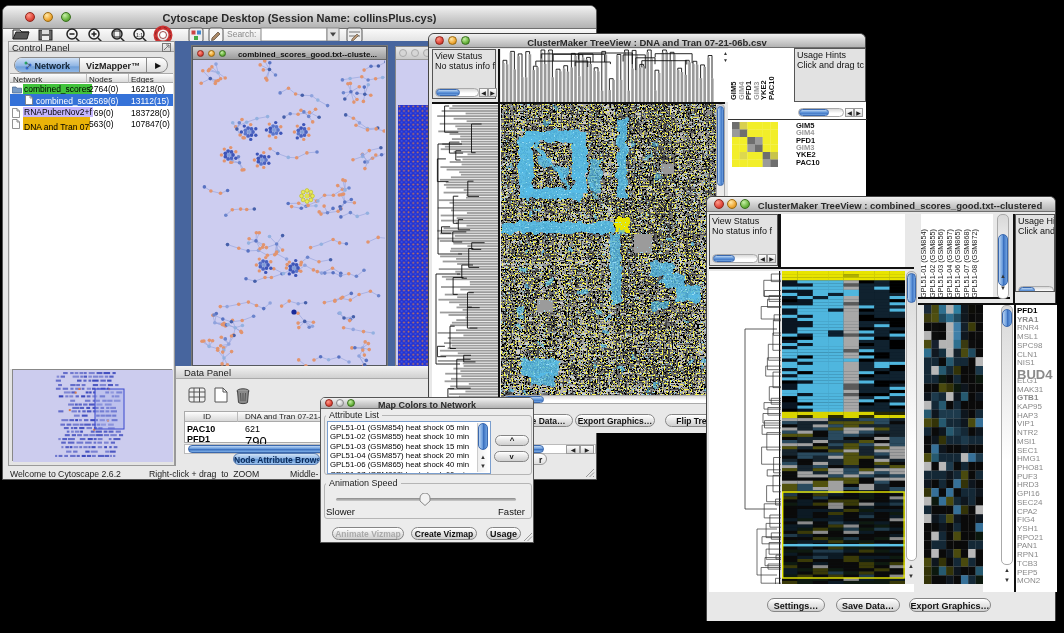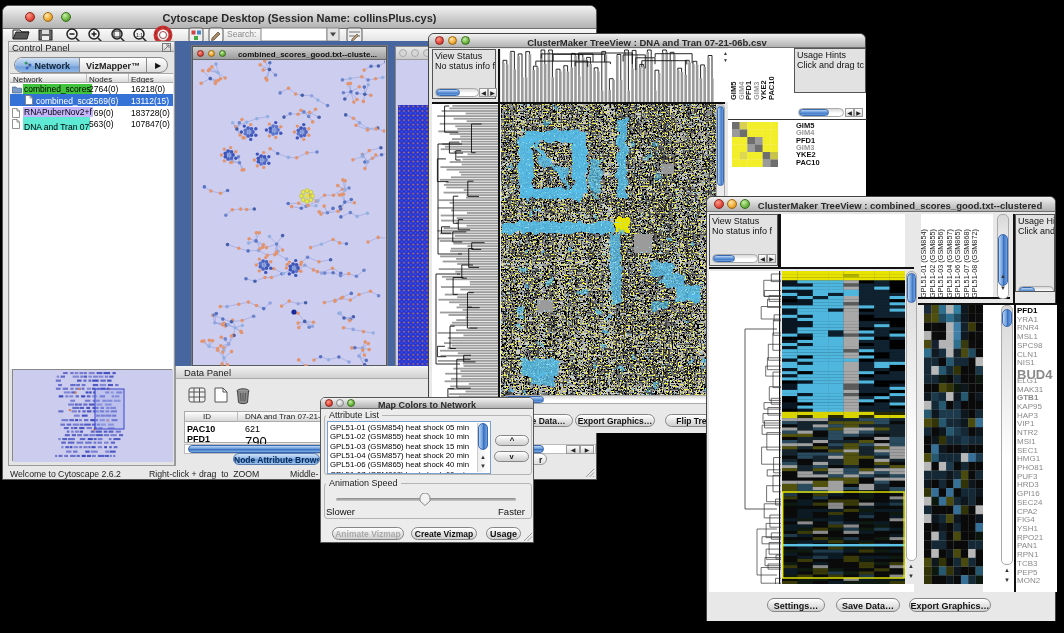--- a/index.html
+++ b/index.html
@@ -103,21 +103,21 @@
             <path d="M5 0.5 V3 h2.5" fill="none" stroke="#777" stroke-width="0.8"></path>
           </svg>
           <span class="abs" style="left:26px;top:1.5px">combined_sco</span>
           <span class="abs" style="left:79px;top:1.5px">2569(6)</span>
           <span class="abs" style="left:121px;top:1.5px">13112(15)</span>
         </div>
         <svg class="abs" width="8" height="10" style="left:2px;top:24.5px" xmlns="http://www.w3.org/2000/svg">
           <path d="M0.5 9.5 V0.5 h4.5 l2.5 2.5 V9.5 Z" fill="#fff" stroke="#777" stroke-width="0.8"></path>
           <path d="M5 0.5 V3 h2.5" fill="none" stroke="#777" stroke-width="0.8"></path>
         </svg>
-        <span class="abs" style="left:13px;top:24.5px;background:#5eead4;padding:14px 1px">DNA and Tran 07</span>
+        <span class="abs" style="left:13px;top:24.5px;background:#eab308;padding:14px 1px">DNA and Tran 07</span>
         <span class="abs" style="left:79px;top:24.5px">769(0)</span>
         <span class="abs" style="left:121px;top:24.5px">183728(0)</span>
         <svg class="abs" width="8" height="10" style="left:2px;top:36px" xmlns="http://www.w3.org/2000/svg">
           <path d="M0.5 9.5 V0.5 h4.5 l2.5 2.5 V9.5 Z" fill="#fff" stroke="#777" stroke-width="0.8"></path>
           <path d="M5 0.5 V3 h2.5" fill="none" stroke="#777" stroke-width="0.8"></path>
         </svg>
         <span class="abs" style="left:13px;top:24px;background:#c4b5fd;padding:0 1px">RNAPuberNov2+f</span>
         <span class="abs" style="left:79px;top:36px">563(0)</span>
         <span class="abs" style="left:121px;top:36px">107847(0)</span>
       </div>
@@ -1277,21 +1277,21 @@
     <div class="abs" style="left:294px;top:23px;width:5px;height:5px;font-size:5px;color:#333">▼</div>
     <div class="abs" style="left:299px;top:14px;width:138px;height:155px;background:#fff"></div>
     <svg class="abs" width="50" height="54" style="left:300px;top:14px" xmlns="http://www.w3.org/2000/svg">
       <text transform="translate(7.0,52) rotate(-90)" font-size="7.5" font-weight="bold" fill="#111" font-family="Liberation Sans">GIM5</text>
       <text transform="translate(14.5,52) rotate(-90)" font-size="7.5" font-weight="bold" fill="#999" font-family="Liberation Sans">GIM4</text>
       <text transform="translate(22.0,52) rotate(-90)" font-size="7.5" font-weight="bold" fill="#111" font-family="Liberation Sans">PFD1</text>
       <text transform="translate(29.5,52) rotate(-90)" font-size="7.5" font-weight="bold" fill="#999" font-family="Liberation Sans">GIM3</text>
       <text transform="translate(37.0,52) rotate(-90)" font-size="7.5" font-weight="bold" fill="#111" font-family="Liberation Sans">YKE2</text>
       <text transform="translate(44.5,52) rotate(-90)" font-size="7.5" font-weight="bold" fill="#111" font-family="Liberation Sans">PAC10</text>
     </svg>
-    <div class="abs" style="left:365px;top:14px;width:72px;height:45px;background:#e2e2e2;border:1px solid #555">
+    <div class="abs" style="left:365px;top:14px;width:72px;height:54px;background:#e2e2e2;border:1px solid #555">
       <div class="abs" style="left:2px;top:1px;font-size:9px;color:#111">Usage Hints</div>
       <div class="abs" style="left:2px;top:11px;font-size:9px;color:#111;white-space:nowrap">Click and drag tc</div>
     </div>
     <div class="sbtrack" style="left:369px;top:74px;width:46px;height:9px"></div>
     <div class="sbthumb" style="left:370px;top:75px;width:30px;height:7px"></div>
     <div class="arrbox" style="left:416px;top:74px;width:9px;height:9px;line-height:9px">◀</div>
     <div class="arrbox" style="left:425px;top:74px;width:9px;height:9px;line-height:9px">▶</div>
     <div class="abs" style="left:299px;top:85px;width:139px;height:1px;background:#333"></div>
     <div class="abs" style="left:303px;top:88px;width:46px;height:45px">
       <svg width="46" height="45" xmlns="http://www.w3.org/2000/svg" style="position:absolute;left:0;top:0">
@@ -2856,21 +2856,21 @@
       </svg>
     </div>
     <div class="abs" style="left:276px;top:108px;width:74px;height:287px;background:#fff"></div>
     <div class="sbtrack" style="left:294px;top:108px;width:12px;height:260px;border-radius:5px"></div>
     <div class="sbthumb" style="left:295px;top:112px;width:10px;height:18px;border-radius:5px;background:linear-gradient(90deg,#b9d4f2,#5e93d8 50%,#3a6fbe 55%,#6fa3e2)"></div>
     <div class="abs" style="left:297px;top:370px;font-size:6px;color:#333">▲</div>
     <div class="abs" style="left:297px;top:380px;font-size:6px;color:#333">▼</div>
     <div class="abs" style="left:307px;top:107px;width:1.5px;height:288px;background:#111"></div>
     <div class="abs" style="left:309px;top:109px;width:41px;height:278px;overflow:hidden;background:#fff">
       <div class="abs" style="left:1px;top:0.0px;font-size:8px;font-weight:bold;color:#000">PFD1</div>
-      <div class="abs" style="left:1px;top:8.7px;font-size:8px;font-weight:normal;color:#8a8a8a">YRA1</div>
+      <div class="abs" style="left:1px;top:8.7px;font-size:8px;font-weight:bold;color:#8a8a8a">YRA1</div>
       <div class="abs" style="left:1px;top:17.4px;font-size:8px;font-weight:normal;color:#8a8a8a">RNR4</div>
       <div class="abs" style="left:1px;top:26.2px;font-size:8px;font-weight:normal;color:#8a8a8a">MSL1</div>
       <div class="abs" style="left:1px;top:34.9px;font-size:8px;font-weight:normal;color:#8a8a8a">SPC98</div>
       <div class="abs" style="left:1px;top:43.6px;font-size:8px;font-weight:normal;color:#8a8a8a">CLN1</div>
       <div class="abs" style="left:1px;top:52.3px;font-size:8px;font-weight:normal;color:#8a8a8a">NIS1</div>
       <div class="abs" style="left:1px;top:61.0px;font-size:13px;font-weight:bold;color:#8a8a8a">BUD4</div>
       <div class="abs" style="left:1px;top:69.8px;font-size:8px;font-weight:normal;color:#8a8a8a">ELG1</div>
       <div class="abs" style="left:1px;top:78.5px;font-size:8px;font-weight:normal;color:#8a8a8a">MAK31</div>
       <div class="abs" style="left:1px;top:87.2px;font-size:8px;font-weight:bold;color:#8a8a8a">GTB1</div>
       <div class="abs" style="left:1px;top:95.9px;font-size:8px;font-weight:normal;color:#8a8a8a">KAP95</div>

